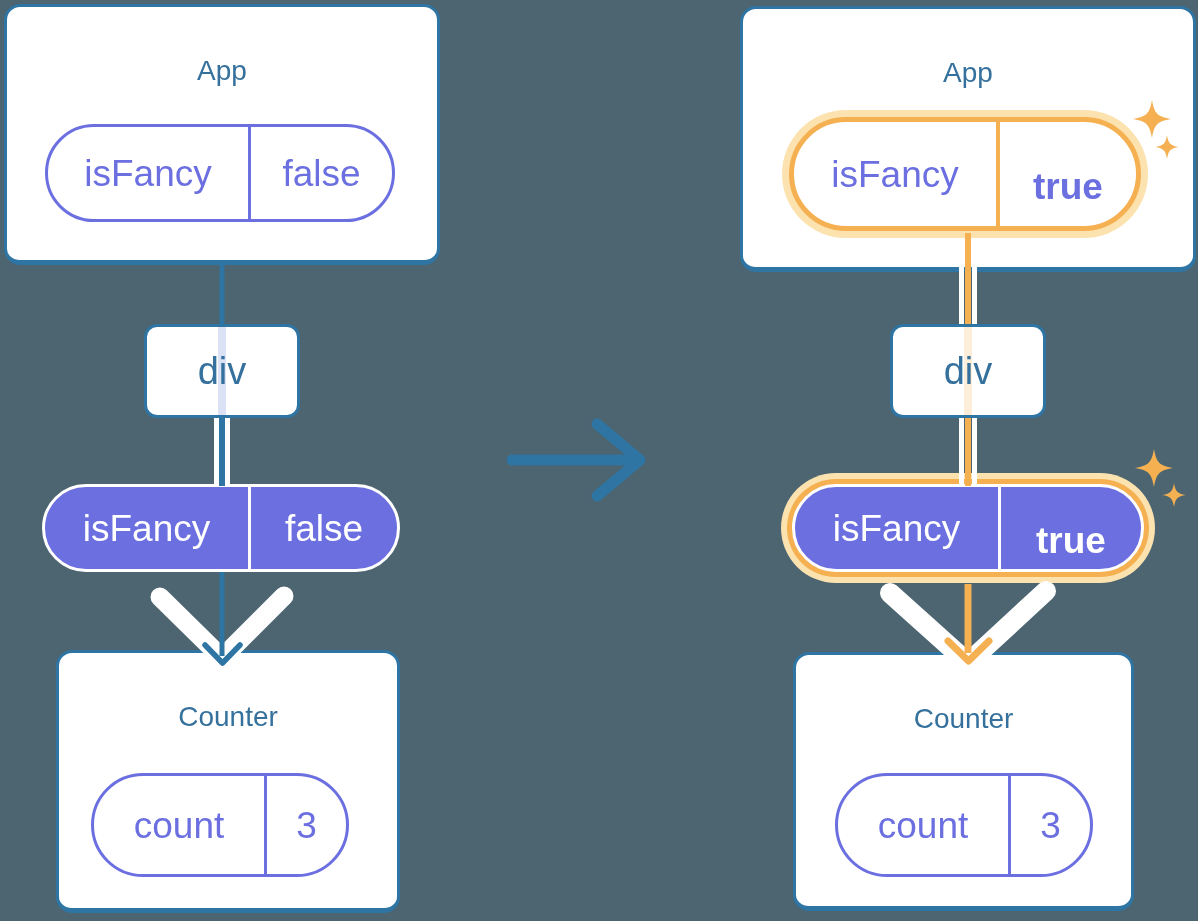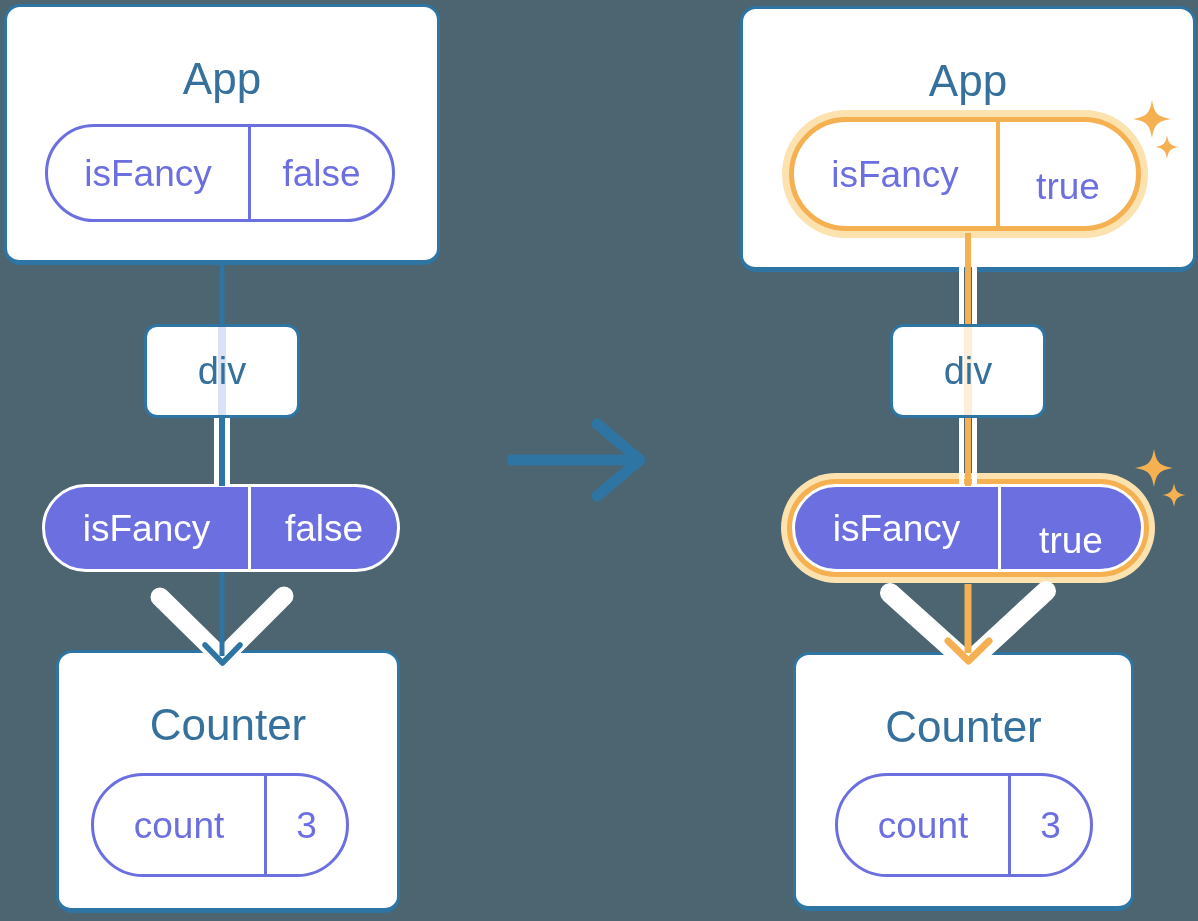--- a/index.html
+++ b/index.html
@@ -19,21 +19,21 @@
     position:relative;width:1198px;height:921px;overflow:hidden;
     background:var(--bg);
     font-family:"Liberation Sans",sans-serif;
   }
   .card{
     position:absolute;background:var(--card);box-sizing:border-box;
     border:3px solid var(--blue);border-bottom-width:5px;border-radius:16px;
   }
   .card-title{
     position:absolute;left:0;right:0;top:50px;text-align:center;
-    font-size:44px;line-height:1;font-weight:500;color:var(--blue-text);
+    font-size:28px;line-height:1;font-weight:500;color:var(--blue-text);
   }
   .pill{
     position:absolute;display:flex;box-sizing:border-box;align-items:stretch;
     border-radius:60px;overflow:hidden;
   }
   .pill .cell{
     display:flex;align-items:center;justify-content:center;
     font-size:37px;line-height:1;text-align:right;
   }
   
@@ -47,21 +47,21 @@
   }
   .pill-hot .cell{color:var(--purple);}
   .pill-hot .k{border-right:4px solid var(--orange);}
   
   .pill-prop{background:var(--purple);border:3px solid #fff;}
   .pill-prop .cell{color:#fff;}
   .pill-prop .k{border-right:3px solid #fff;}
   .pill-prop-hot{
     box-shadow:0 0 0 5px var(--orange), 0 0 0 11px var(--orange-glow);
   }
-  .bold{font-weight:400;margin-top:24px;}
+  .bold{font-weight:700;margin-top:24px;}
   
   .div-card{border-bottom-width:3px;border-radius:13px;display:flex;align-items:center;justify-content:center;}
   .div-label{position:relative;z-index:2;font-size:38px;font-weight:500;color:var(--blue-text);}
   .trace{position:absolute;z-index:1;top:0;bottom:0;left:50%;width:8px;margin-left:-4px;}
   .trace-blue{background:var(--trace-blue);}
   .trace-orange{background:var(--trace-orange);}
   
   .overlay{position:absolute;left:0;top:0;z-index:5;pointer-events:none;}
   .s-blue{stroke:var(--blue);}
   .s-orange{stroke:var(--orange);}

